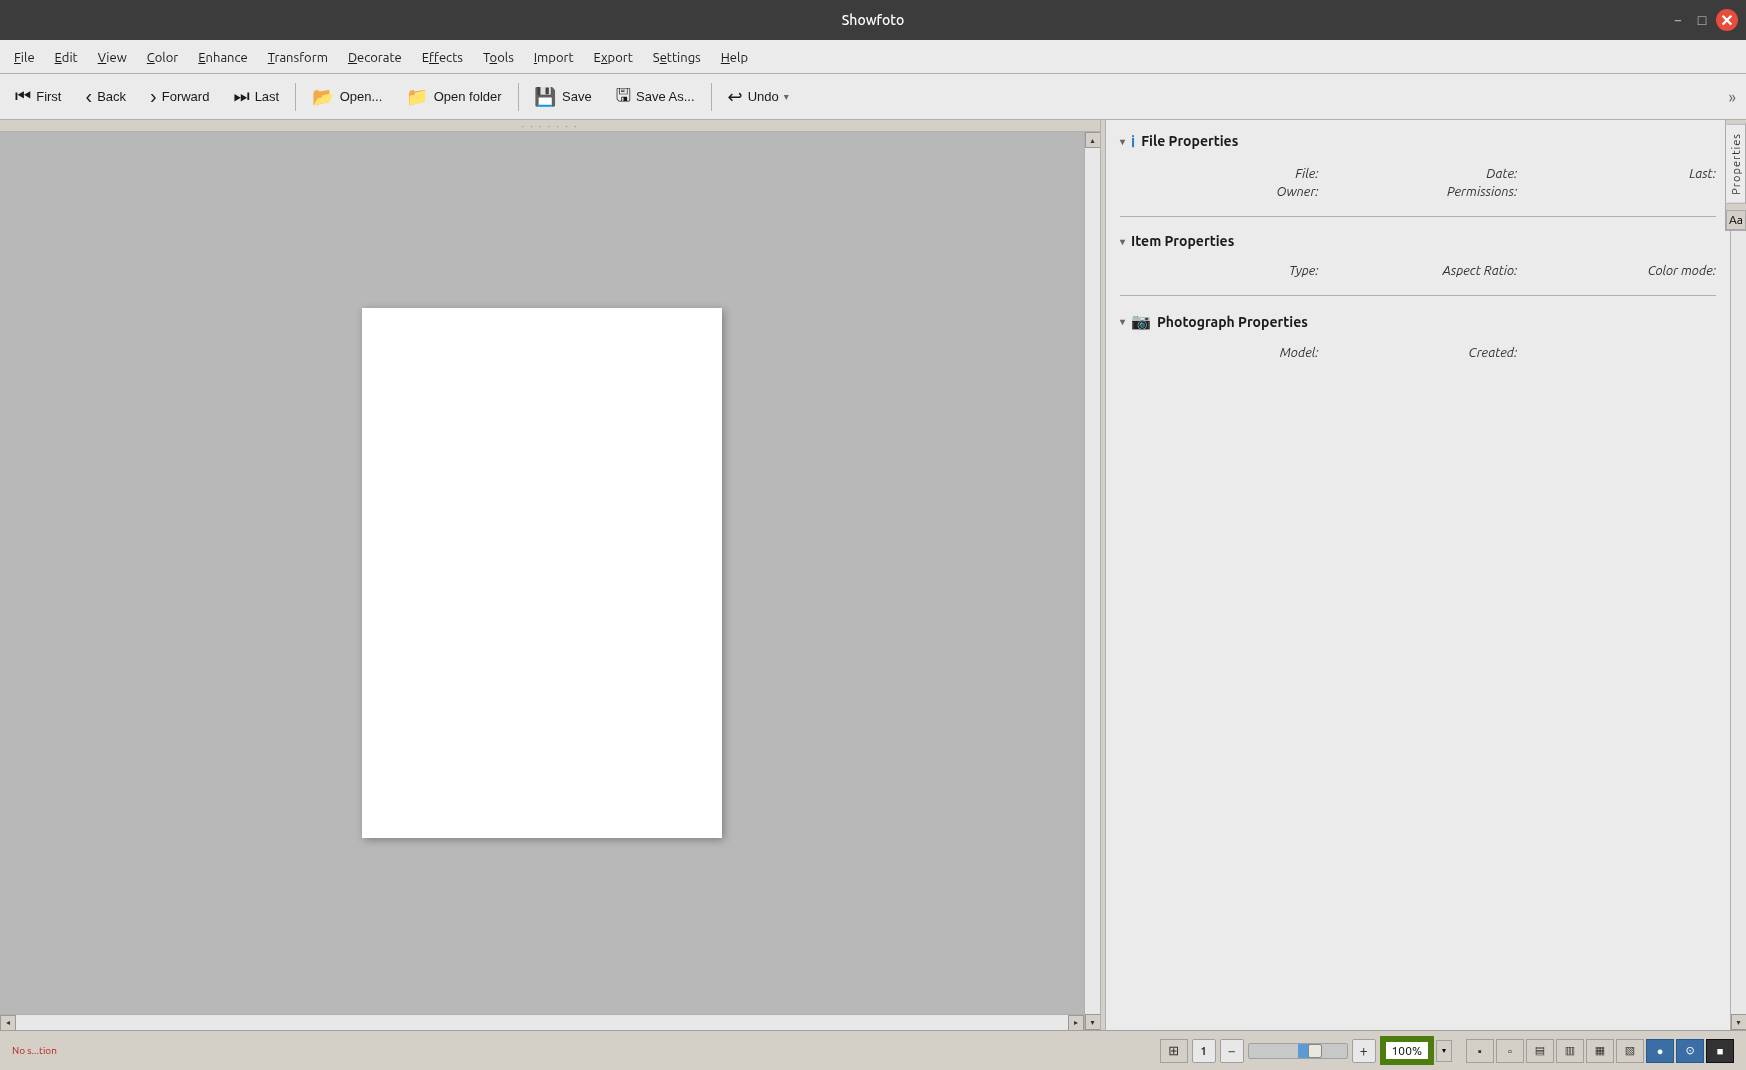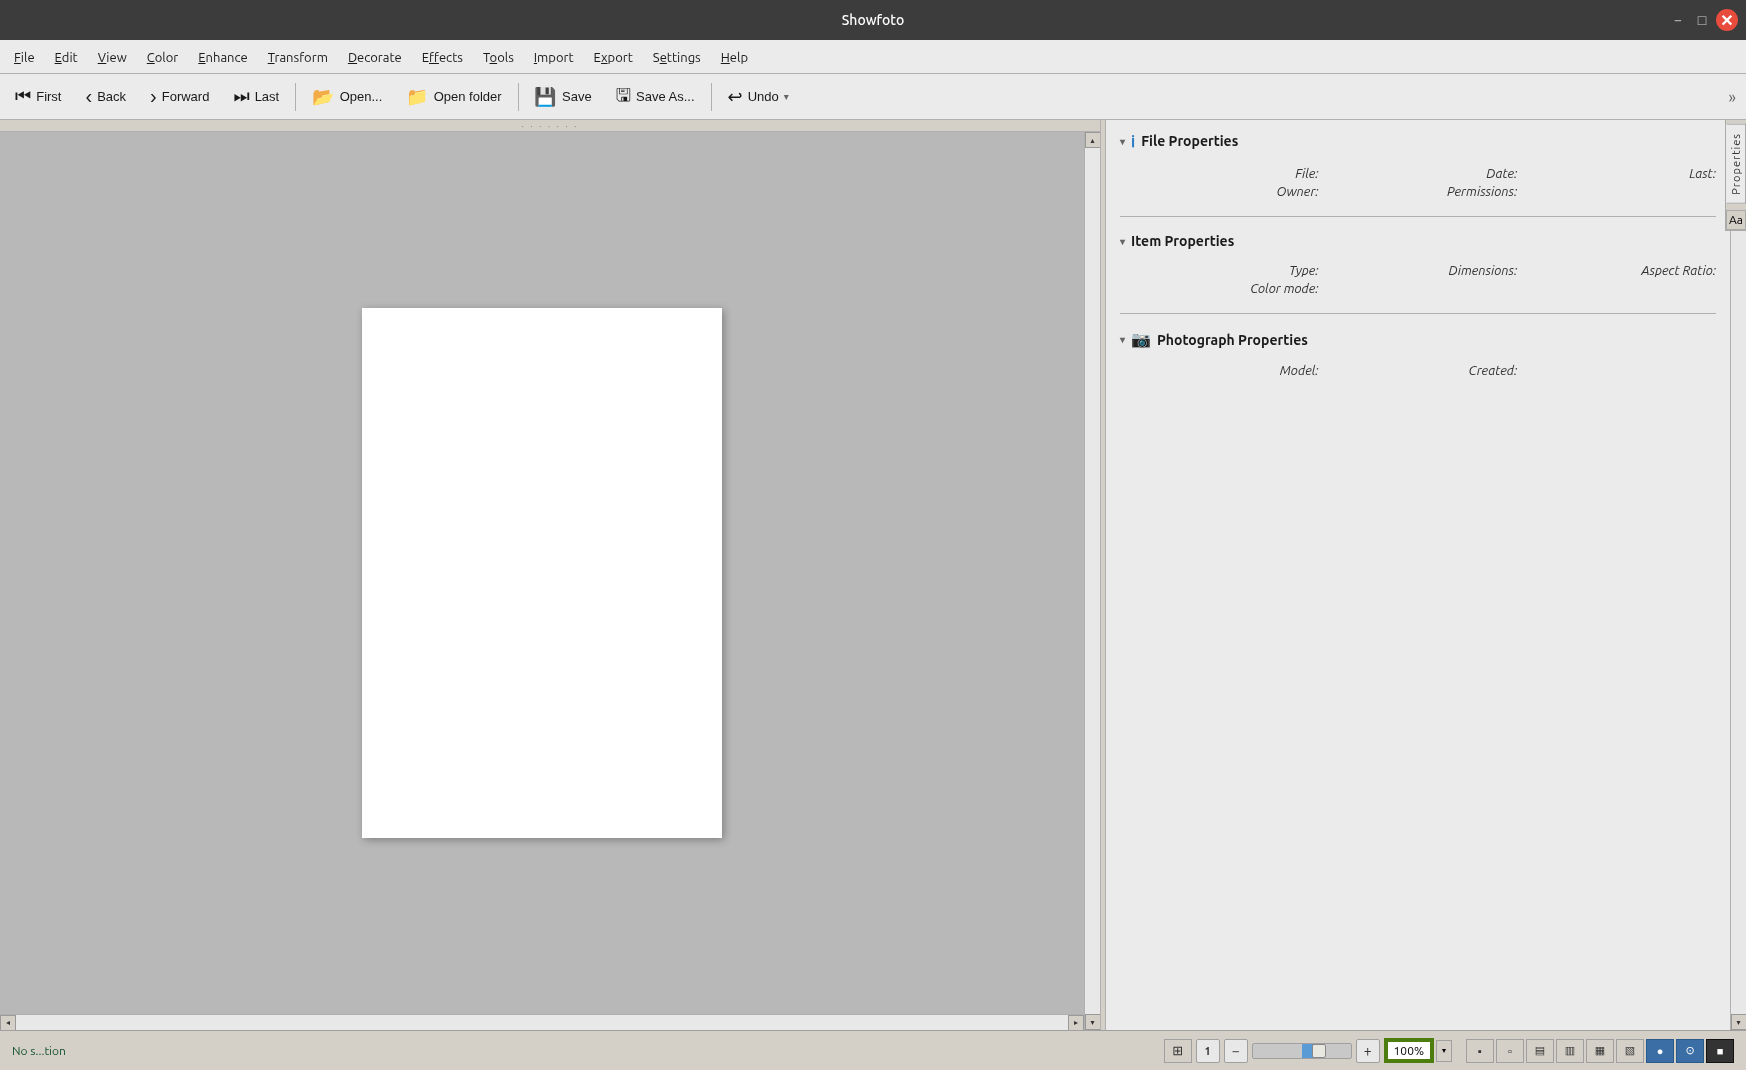--- a/index.html
+++ b/index.html
@@ -362,22 +362,22 @@
       background: #d4d0c8;
       border-top: 1px solid #a0a0a0;
       height: 40px;
       display: flex;
       align-items: center;
       padding: 0 12px;
       gap: 8px;
       flex-shrink: 0;
     }
     .status-text {
-      font-size: 12px;
-      color: #14532d;
+      font-size: 10px;
+      color: #b91c1c;
       margin-right: 4px;
     }
     .zoom-controls {
       display: flex;
       align-items: center;
       gap: 4px;
       margin-left: auto;
     }
     .zoom-btn {
       width: 24px;
@@ -416,21 +416,21 @@
       border: 1px solid #888;
       border-radius: 2px;
     }
     .zoom-value-box {
       display: flex;
       align-items: center;
       gap: 2px;
     }
     .zoom-value {
       background: #fff;
-      border: 4px solid #4d7c0f;
+      border: 6px solid #4d7c0f;
       padding: 2px 6px;
       font-size: 12px;
       min-width: 46px;
       text-align: right;
     }
     .zoom-dropdown-btn {
       background: #d4d0c8;
       border: 1px solid #a0a0a0;
       width: 16px;
       height: 22px;
@@ -601,23 +601,20 @@
         <div>
           <div class="section-header">
             <span class="section-collapse">▾</span>
             <span>Item Properties</span>
           </div>
           <div class="prop-table">
             <div class="prop-row">
               <span class="prop-label">Type:</span>
             </div>
             <div class="prop-row">
-              <span class="prop-label">Dimensions:</span>
-            </div>
-            <div class="prop-row">
               <span class="prop-label">Aspect Ratio:</span>
             </div>
             <div class="prop-row">
               <span class="prop-label">Color mode:</span>
             </div>
           </div>
           <div class="section-divider"></div>
         </div>
 
         <div>

